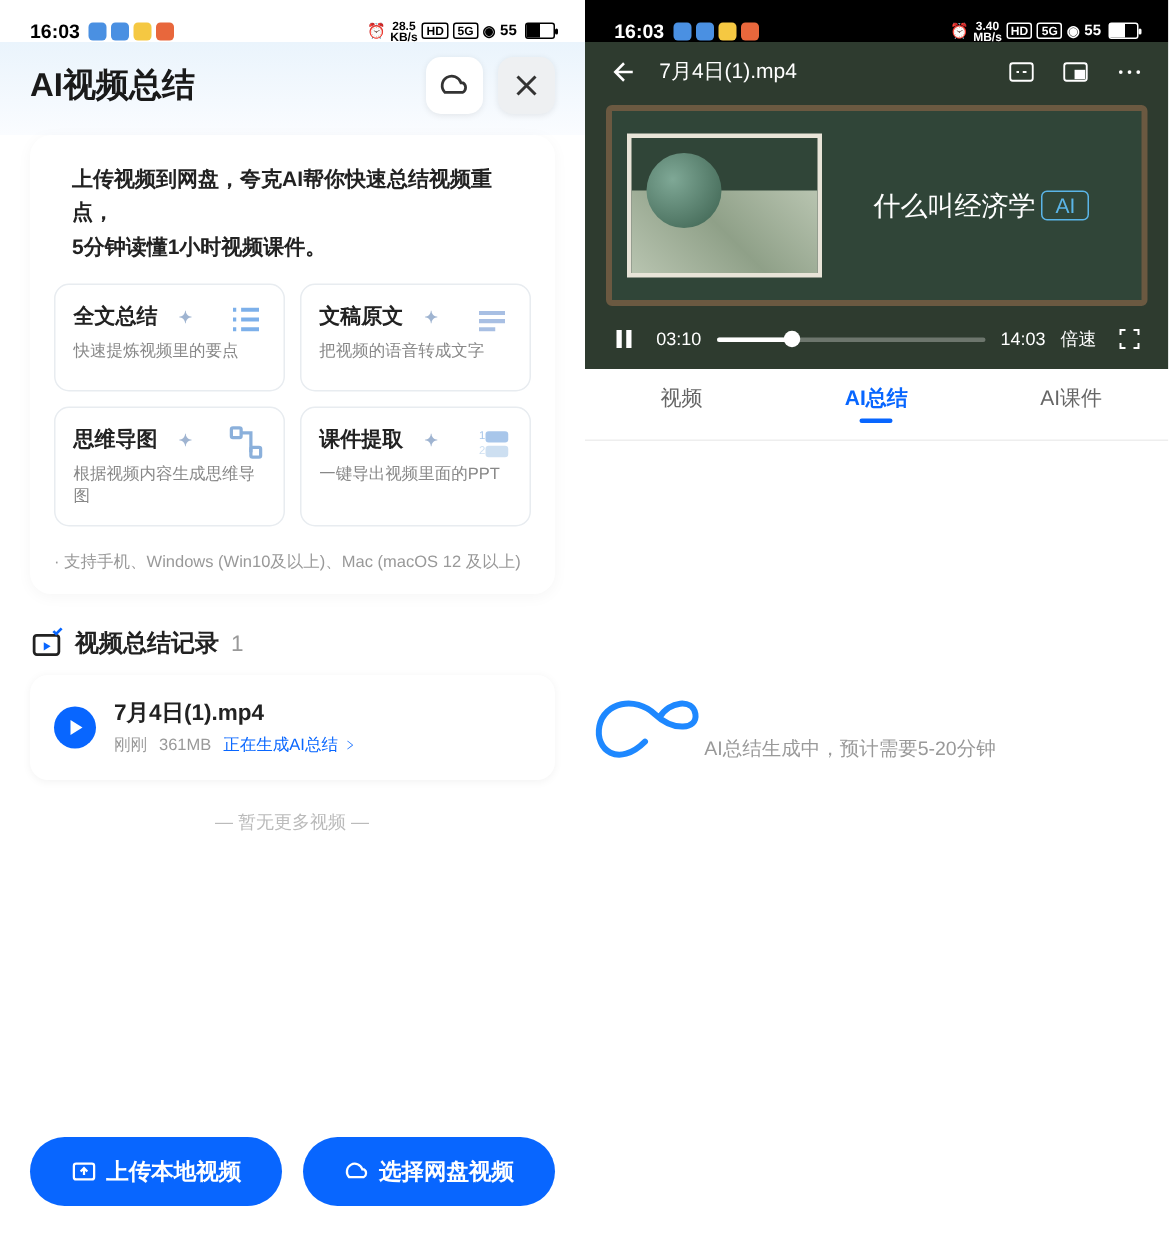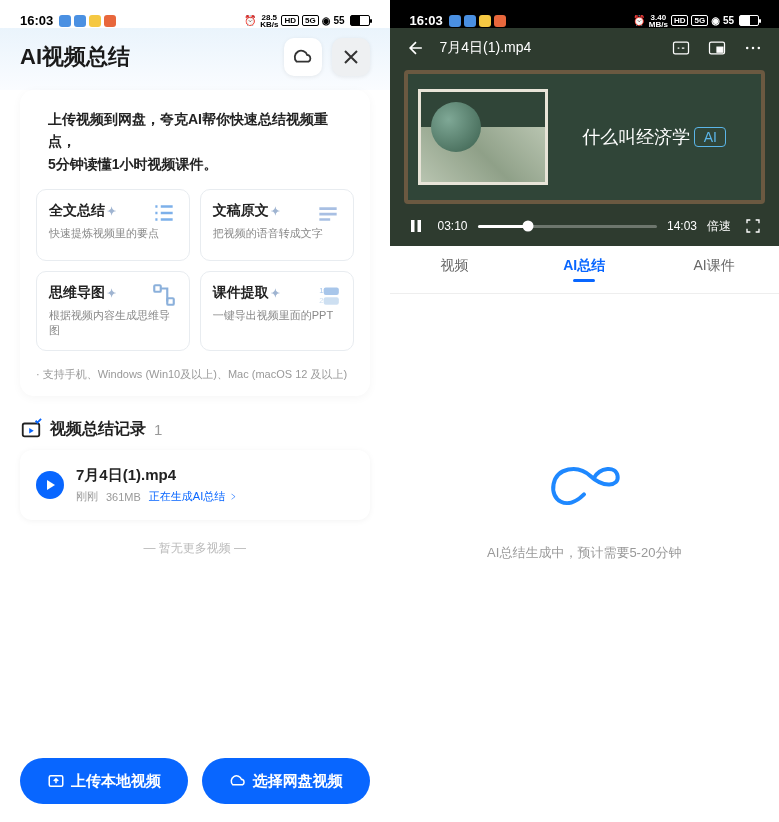--- a/index.html
+++ b/index.html
@@ -27,21 +27,21 @@
     .header-l { display: flex; align-items: center; padding: 10px 20px 14px; gap: 10px; background: linear-gradient(180deg,#eaf4fc,#fafcff); }
     .header-title { font-size: 22px; font-weight: 700; flex: 1; color: #1a1a1a; }
     .hdr-btn { width: 38px; height: 38px; border-radius: 10px; background: #fff; display: flex; align-items: center; justify-content: center; box-shadow: 0 1px 4px rgba(0,0,0,0.08); }
     .hdr-btn.close { background: #eef0f2; }
 
     
     .intro-card { margin: 0 20px; background: #fff; border-radius: 14px; padding: 18px 16px 14px; box-shadow: 0 2px 10px rgba(0,0,0,0.04); }
     .intro-text { font-size: 14px; font-weight: 600; color: #222; line-height: 1.6; margin-bottom: 14px; margin-left: 12px; }
     .feat-grid { display: grid; grid-template-columns: 1fr 1fr; gap: 10px; }
     .feat { border: 1px solid #e8ecf0; border-radius: 10px; padding: 12px; position: relative; min-height: 72px; }
-    .feat-title { font-size: 14px; font-weight: 700; color: #222; display: flex; align-items: center; gap: 2px; }
+    .feat-title { font-size: 14px; font-weight: 700; color: #222; display: flex; align-items: center; gap: 14px; }
     .feat-title .plus { color: #9fb4d1; font-size: 11px; }
     .feat-sub { font-size: 11px; color: #888; margin-top: 6px; }
     .feat-icon { position: absolute; top: 10px; right: 12px; width: 26px; height: 26px; opacity: 0.9; }
     .support-note { font-size: 11px; color: #999; margin-top: 16px; }
 
     
     .records-hdr { display: flex; align-items: center; gap: 8px; margin: 22px 20px 10px; }
     .records-title { font-size: 16px; font-weight: 700; color: #222; }
     .records-count { font-size: 15px; color: #999; }
     .record-item { margin: 0 20px; background: #fff; border-radius: 12px; padding: 16px; display: flex; align-items: center; gap: 12px; box-shadow: 0 1px 6px rgba(0,0,0,0.05); }
@@ -72,21 +72,21 @@
     .prog-thumb { position: absolute; left: 28%; top: 50%; width: 11px; height: 11px; background: #fff; border-radius: 50%; transform: translate(-50%,-50%); }
 
     
     .tabs { display: flex; height: 48px; border-bottom: 1px solid #eee; }
     .tab { flex: 1; display: flex; flex-direction: column; align-items: center; justify-content: center; font-size: 14px; color: #666; gap: 4px; }
     .tab.active { color: #0866ff; font-weight: 600; }
     .tab-ind { width: 22px; height: 3px; background: #0866ff; border-radius: 2px; visibility: hidden; }
     .tab.active .tab-ind { visibility: visible; }
 
     
-    .loading-area { display: flex; flex-direction: column; align-items: center; padding-top: 160px; }
+    .loading-area { display: flex; flex-direction: row; align-items: center; padding-top: 160px; }
     .loop-icon { width: 80px; height: 60px; }
     .loading-text { font-size: 13px; color: #999; margin-top: 30px; }
   </style>
 </head>
 <body>
 
 <div class="phone">
   <div class="status-bar">
     <div class="status-left">
       <span>16:03</span>

